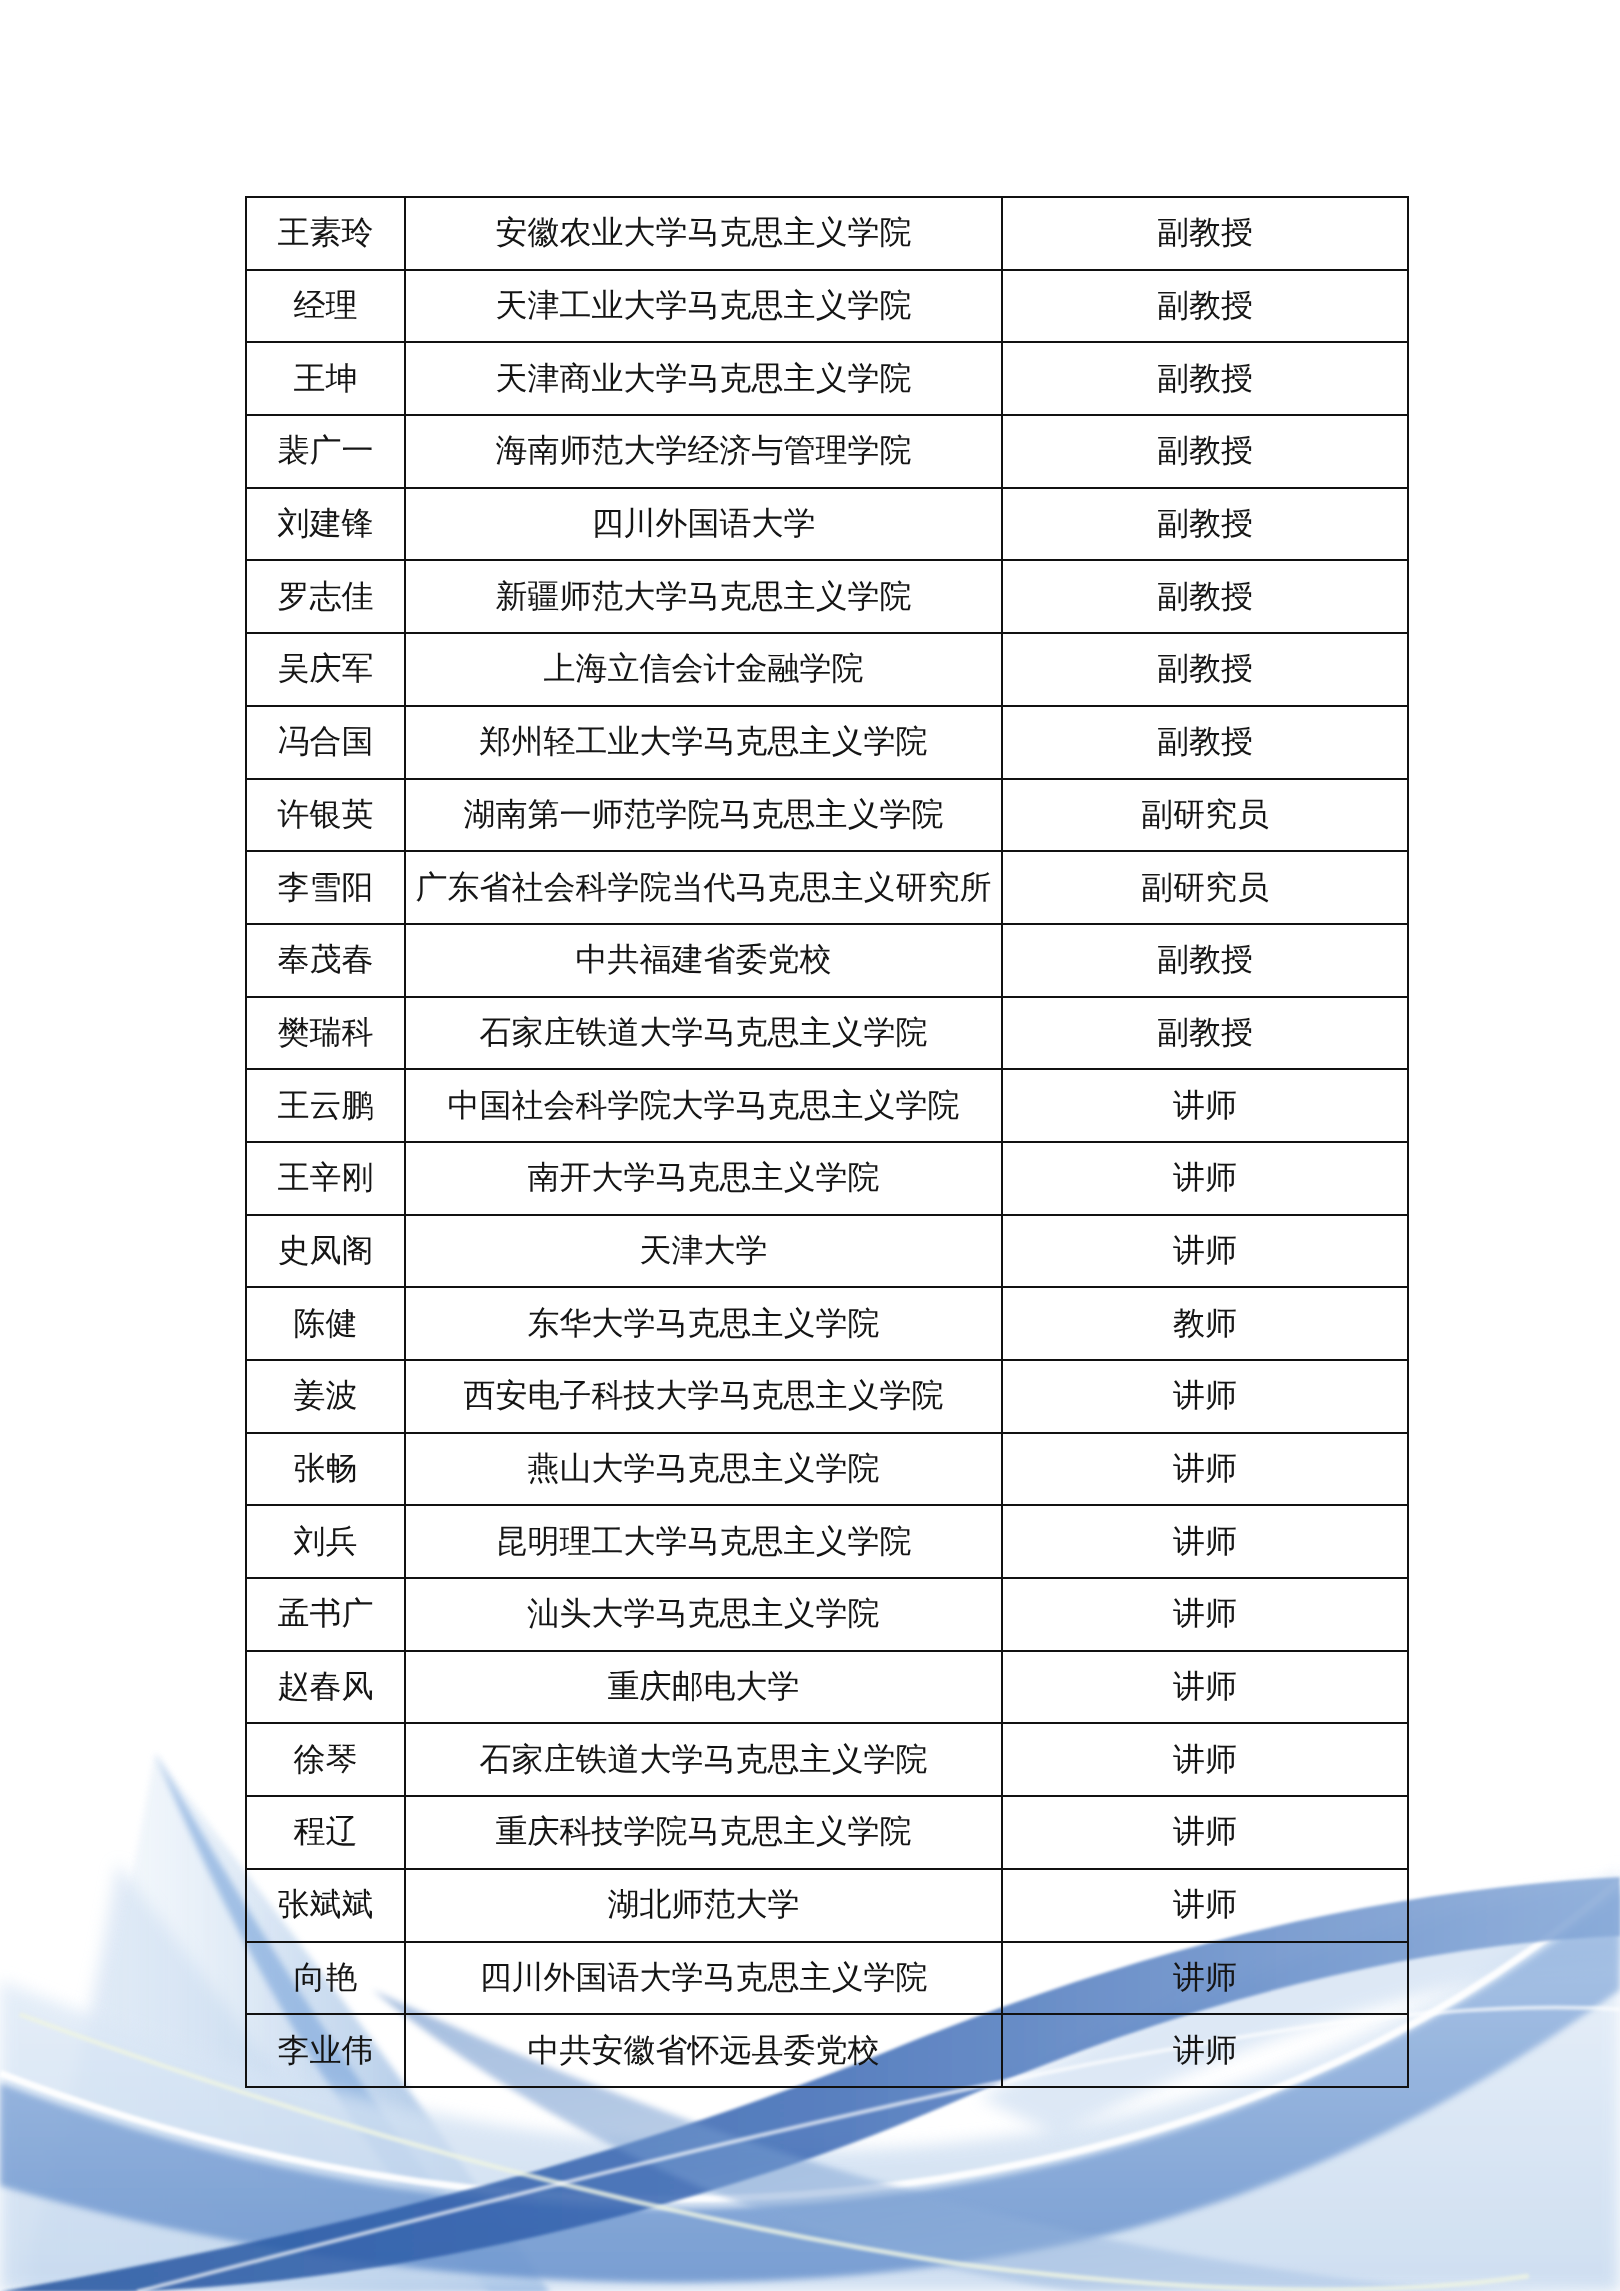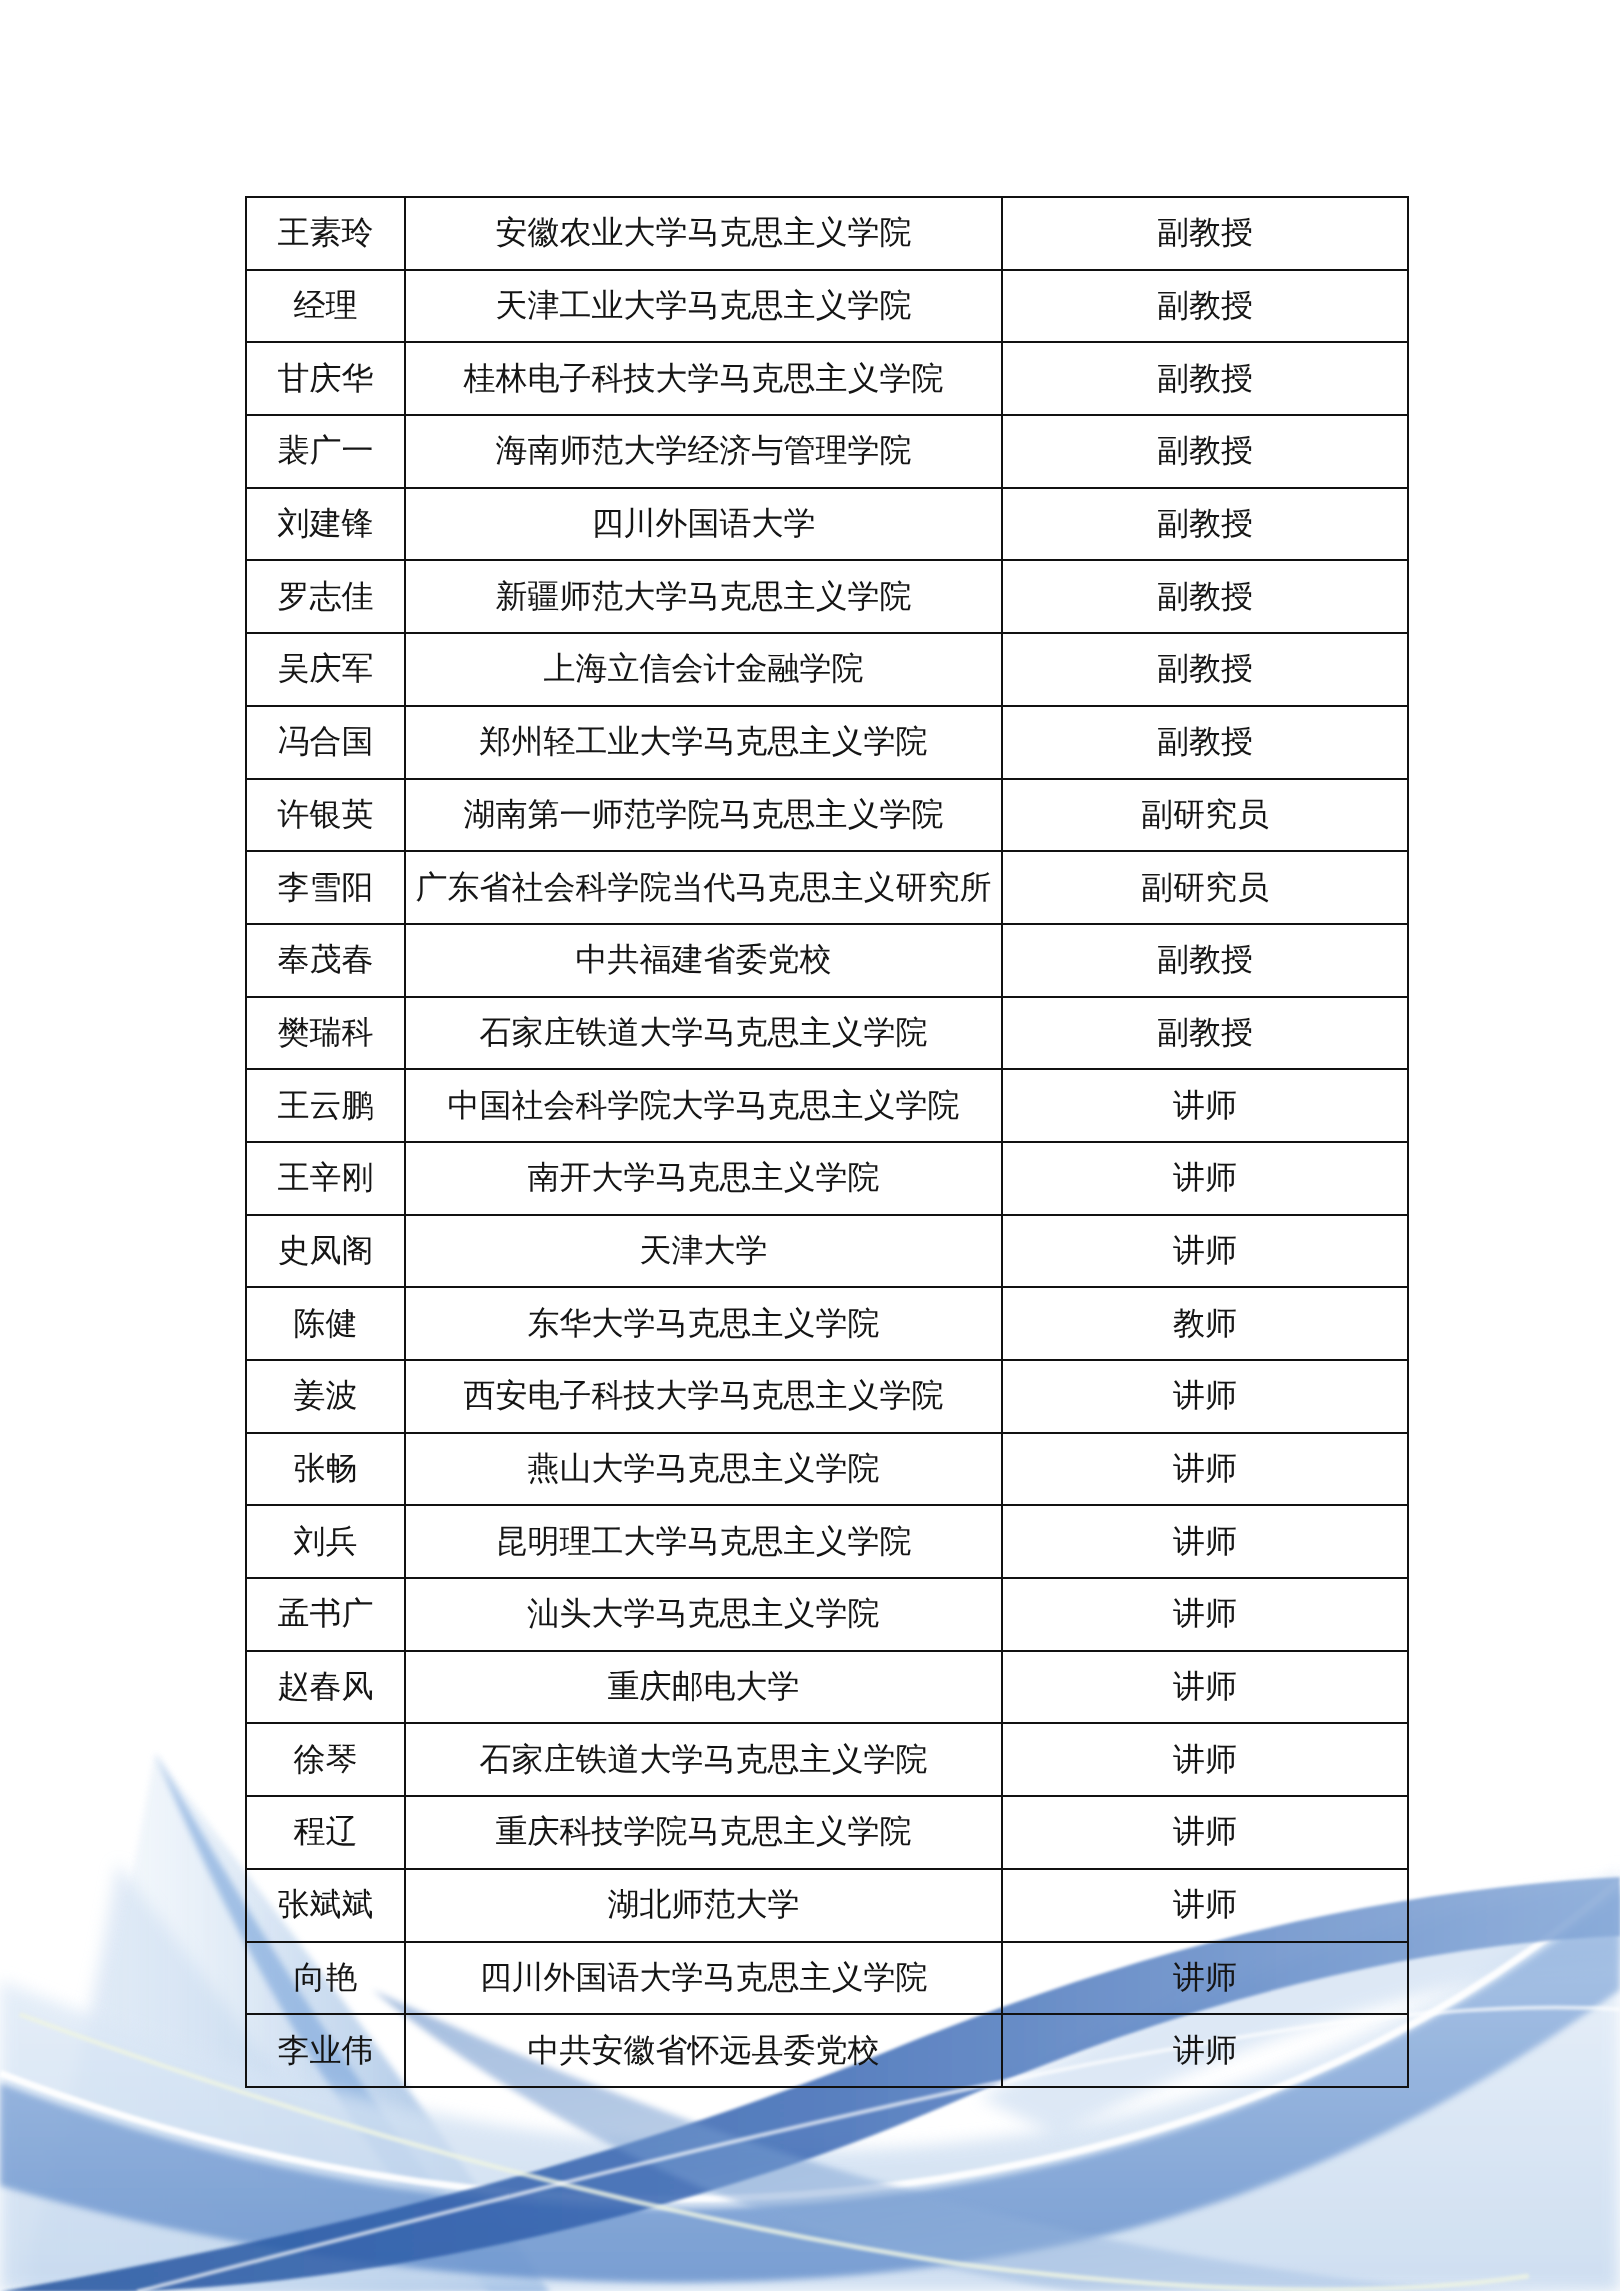--- a/index.html
+++ b/index.html
@@ -127,26 +127,26 @@
           <td>安徽农业大学马克思主义学院</td>
           <td>副教授</td>
         </tr>
 
         <tr>
           <td>经理</td>
           <td>天津工业大学马克思主义学院</td>
           <td>副教授</td>
         </tr>
 
-
-        <tr>
-          <td>甘庆华</td>
-          <td>桂林电子科技大学马克思主义学院</td>
-          <td>副教授</td>
-        </tr>
+        <tr>
+          <td>王坤</td>
+          <td>天津商业大学马克思主义学院</td>
+          <td>副教授</td>
+        </tr>
+
 
 
         <tr>
           <td>裴广一</td>
           <td>海南师范大学经济与管理学院</td>
           <td>副教授</td>
         </tr>
 
         <tr>
           <td>刘建锋</td>

